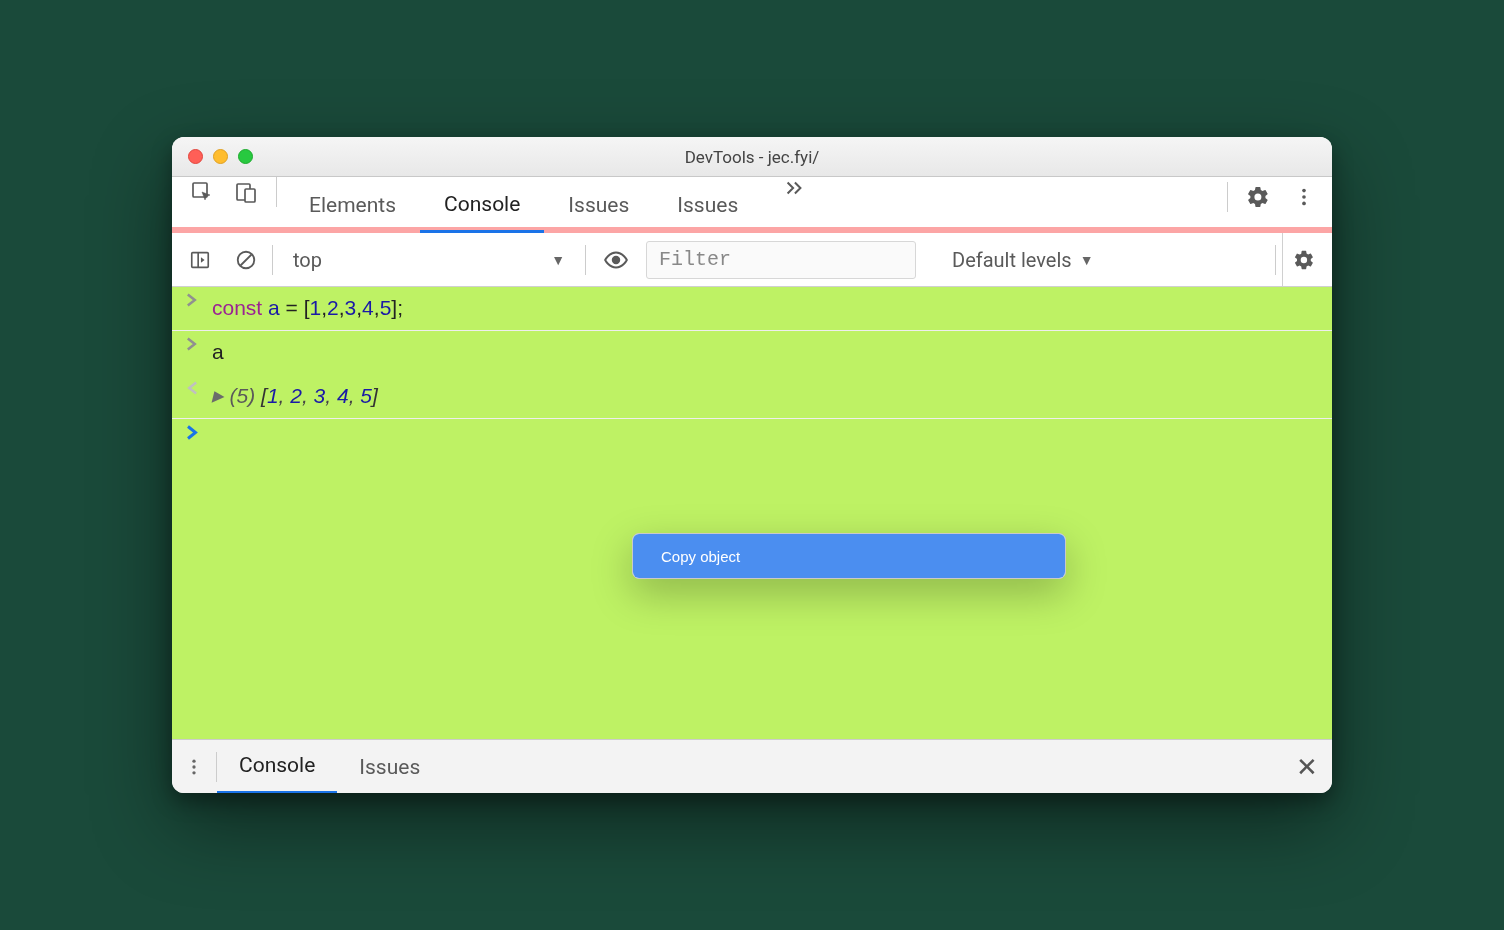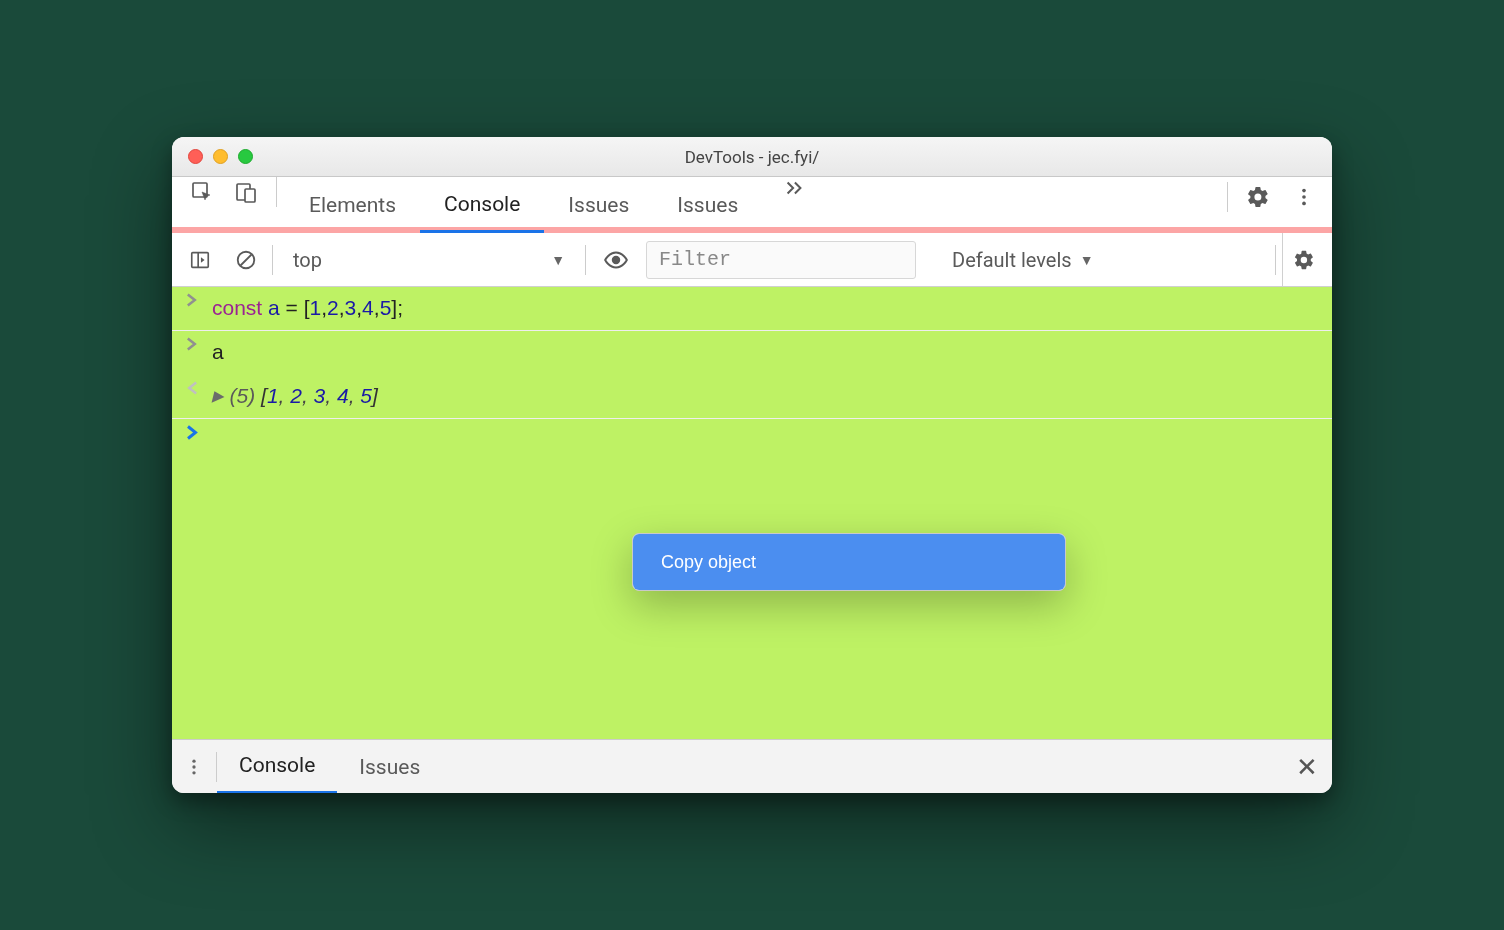--- a/index.html
+++ b/index.html
@@ -77,21 +77,21 @@
   .expand-tri { color:#6b6b6b; margin-right:6px; font-size:15px; display:inline-block; transform:translateY(-2px); }
   .len { color:#5a5a5a; font-style:italic; }
   .arr-nums { color:#1a1aa6; font-style:italic; }
   .ctxmenu {
     position:absolute; left:460px; top:396px; width:434px;
     background:#fff; border:1px solid #c9c9c9; border-radius:7px;
     box-shadow: 0 14px 40px rgba(0,0,0,0.25);
     overflow:hidden;
     font-family:-apple-system,BlinkMacSystemFont,sans-serif;
   }
-  .ctxitem { height:56px; display:flex; align-items:center; padding:0 28px; font-size:18px; color:#2c2c2c; cursor:pointer; }
+  .ctxitem { height:44px; display:flex; align-items:center; padding:0 28px; font-size:15px; color:#2c2c2c; cursor:pointer; }
   .ctxitem.highlight { background:#4b8ef0; color:#fff; }
   .drawer {
     height:54px; border-top:1px solid #ccc; background:#f3f3f3;
     display:flex; align-items:center; font-size:21px;
   }
   .drawer-dots { width:44px; display:flex; align-items:center; justify-content:center; color:#666; }
   .drawer-sep { width:1px; height:30px; background:#ccc; }
   .drawer-tabs { display:flex; }
   .dtab { padding:0 22px; height:54px; display:flex; align-items:center; color:#5a5a5a; cursor:pointer; }
   .dtab.active { color:#222; border-bottom:3px solid #1a73e8; margin-bottom:-1px; }

